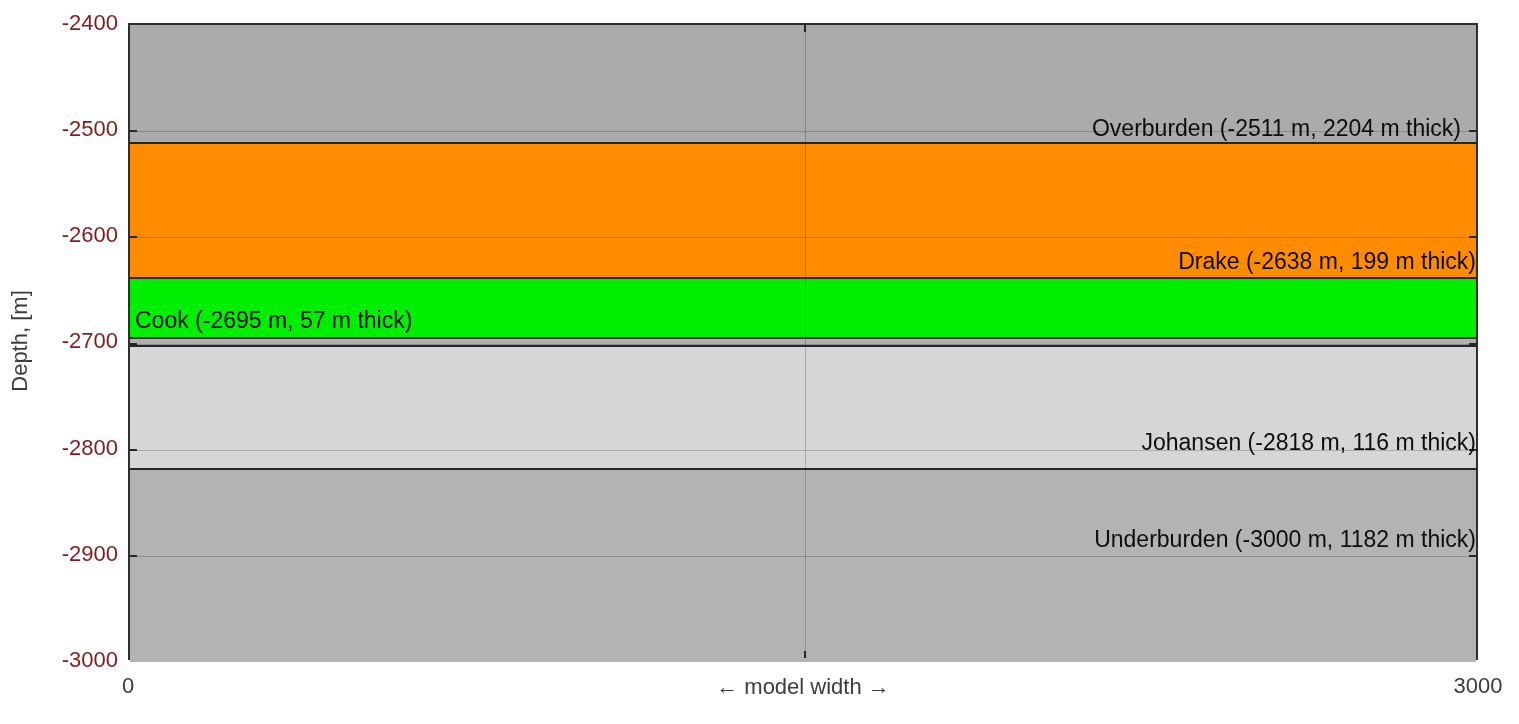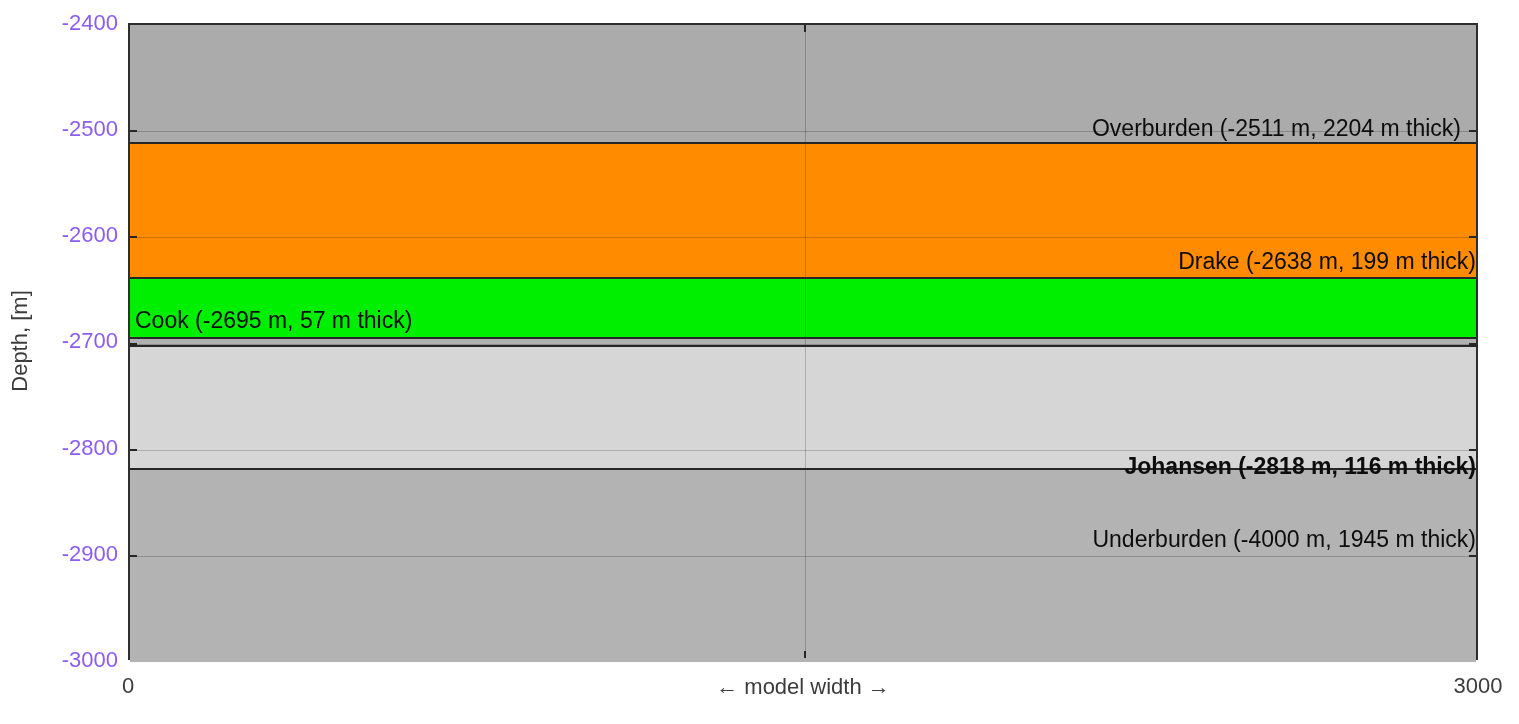--- a/index.html
+++ b/index.html
@@ -23,21 +23,21 @@
   .boundary-line{position:absolute;left:0;width:100%;height:2px;background:#262626;z-index:3;}
   .tick{position:absolute;background:#262626;z-index:4;}
   .layer-label{
     position:absolute;z-index:5;
     font-size:23px;line-height:26px;color:#0d0d0d;
     white-space:nowrap;
   }
   .y-tick-label{
     position:absolute;left:0;width:118px;
     text-align:right;
-    font-size:22px;line-height:24px;color:#8b5cf6;
+    font-size:22px;line-height:24px;color:#7f1d1d;
     z-index:6;
   }
   .x-tick-label{
     position:absolute;width:120px;
     text-align:center;
     font-size:22px;line-height:24px;color:#3c3c3c;
     z-index:6;
   }
   #x-axis-label{
     position:absolute;left:653px;top:674px;width:300px;
@@ -95,15 +95,15 @@
     <div class="y-tick-label" style="top: 223.333px;">-2600</div>
     <div class="y-tick-label" style="top: 329px;">-2700</div>
     <div class="y-tick-label" style="top: 435.667px;">-2800</div>
     <div class="y-tick-label" style="top: 541.833px;">-2900</div>
     <div class="y-tick-label" style="top: 648px;">-3000</div>
     <div class="x-tick-label" style="left: 68px; top: 674px;">0</div>
     <div class="x-tick-label" style="left: 1418px; top: 674px;">3000</div>
     <div class="layer-label" style="top: 115.105px; right: 58px;">Overburden (-2511 m, 2204 m thick)</div>
     <div class="layer-label" style="top: 247.813px; right: 43px;">Drake (-2638 m, 199 m thick)</div>
     <div class="layer-label" style="top: 307.267px; left: 135px;">Cook (-2695 m, 57 m thick)</div>
-    <div class="layer-label" style="top: 453px; right: 43px; font-weight: bold;">Johansen (-2818 m, 116 m thick)</div>
-    <div class="layer-label" style="top: 525.97px; right: 43px;">Underburden (-4000 m, 1945 m thick)</div>
+    <div class="layer-label" style="top: 429px; right: 43px;">Johansen (-2818 m, 116 m thick)</div>
+    <div class="layer-label" style="top: 525.97px; right: 43px;">Underburden (-3000 m, 1182 m thick)</div>
   </div>
 
 </body></html>

